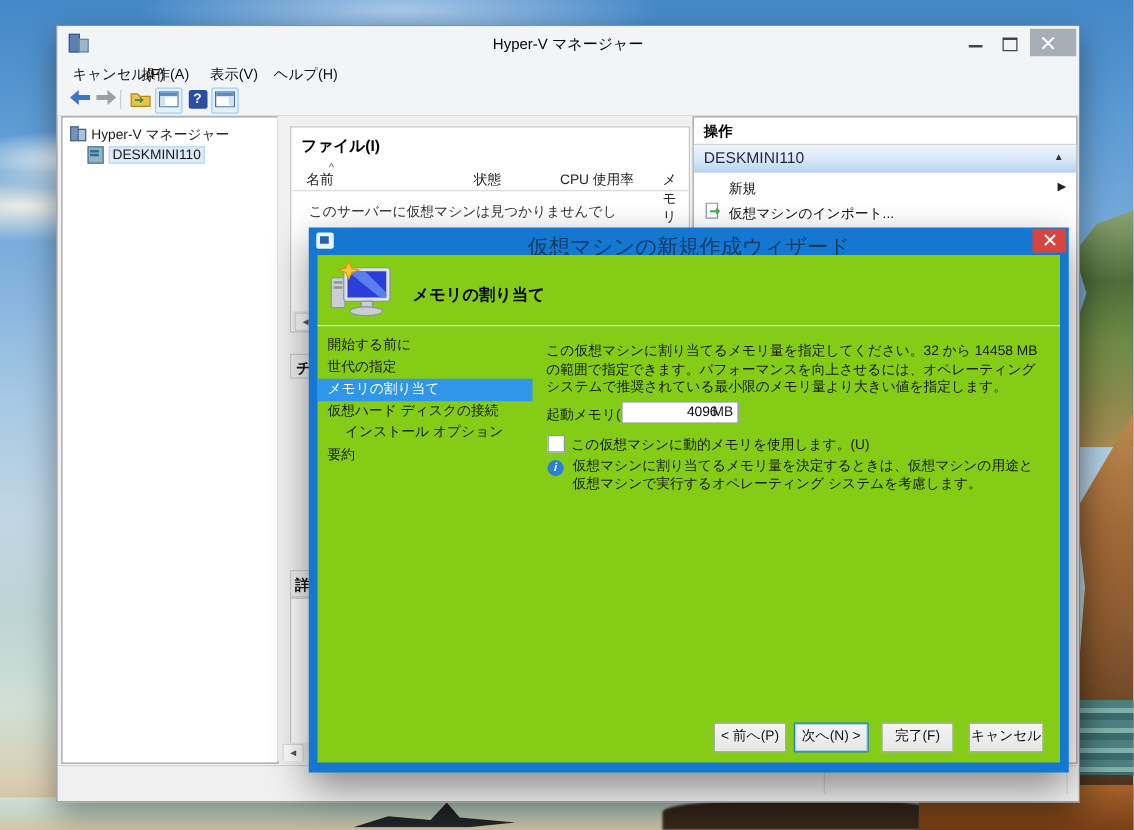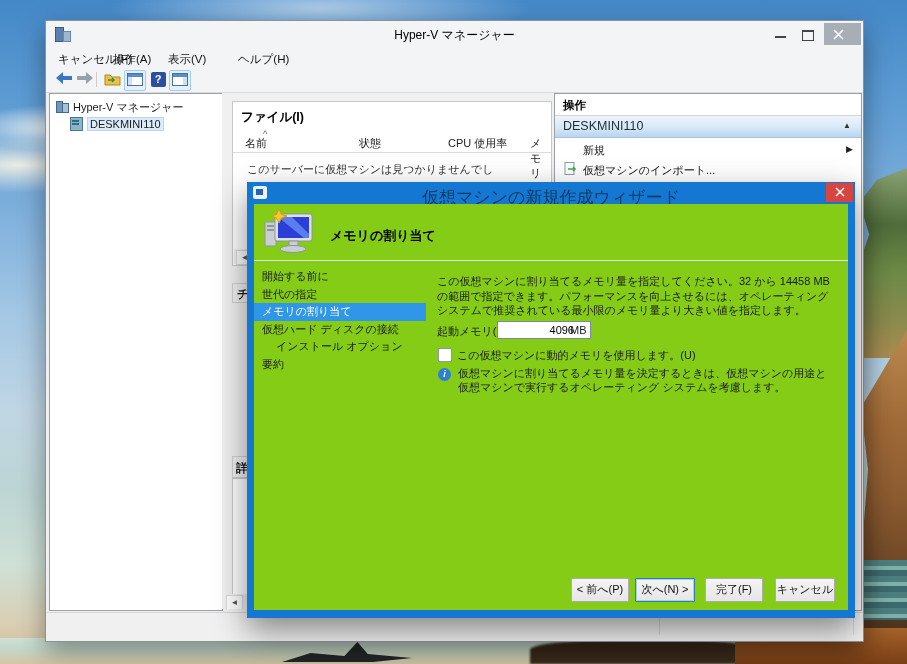--- a/index.html
+++ b/index.html
@@ -171,21 +171,21 @@
       <svg width="11" height="11" viewBox="0 0 11 11">
           <path d="M1 1 L10 10 M10 1 L1 10" stroke="#fff" stroke-width="1.6"></path>
         </svg>
     </div>
   </div>
 
   <div id="menubar" class="abs">
     <div class="menu-item" style="left:8px;">キャンセル(F)</div>
     <div class="menu-item" style="left:63px;">操作(A)</div>
     <div class="menu-item" style="left:118px;">表示(V)</div>
-    <div class="menu-item" style="left:169px;margin-left:19px;">ヘルプ(H)</div>
+    <div class="menu-item" style="left:169px;">ヘルプ(H)</div>
   </div>
 
   <div id="toolbar" class="abs">
     <div class="tb" style="left:8px;">
       <svg width="16" height="12" viewBox="0 0 16 12">
           <path d="M7 0 L0 6 L7 12 L7 8 L16 8 L16 4 L7 4 Z" fill="#3a76c4"></path>
         </svg>
     </div>
     <div class="tb" style="left:29px;">
       <svg width="16" height="12" viewBox="0 0 16 12">
@@ -234,21 +234,21 @@
       <span class="lbl">DESKMINI110</span>
     </div>
   </div>
 
   <div id="middle" class="abs">
     <div id="vm-panel">
       <div id="vm-title">ファイル(I)</div>
       <div id="vm-cols">
         <span id="sort-caret">^</span>
         <span class="vm-col" style="left:12px;">名前</span>
-        <span class="vm-col" style="left:126px;">状態</span>
+        <span class="vm-col" style="left:146px;">状態</span>
         <span class="vm-col" style="left:215px;">CPU 使用率</span>
         <span class="vm-col" style="left:297px;">メモリの</span>
       </div>
       <div id="vm-empty">このサーバーに仮想マシンは見つかりませんでし</div>
       <div id="vm-hscroll">
         <span class="scroll-btn">◄</span>
       </div>
     </div>
     <div id="chk-partial">チ</div>
     <div id="det-partial">詳</div>

